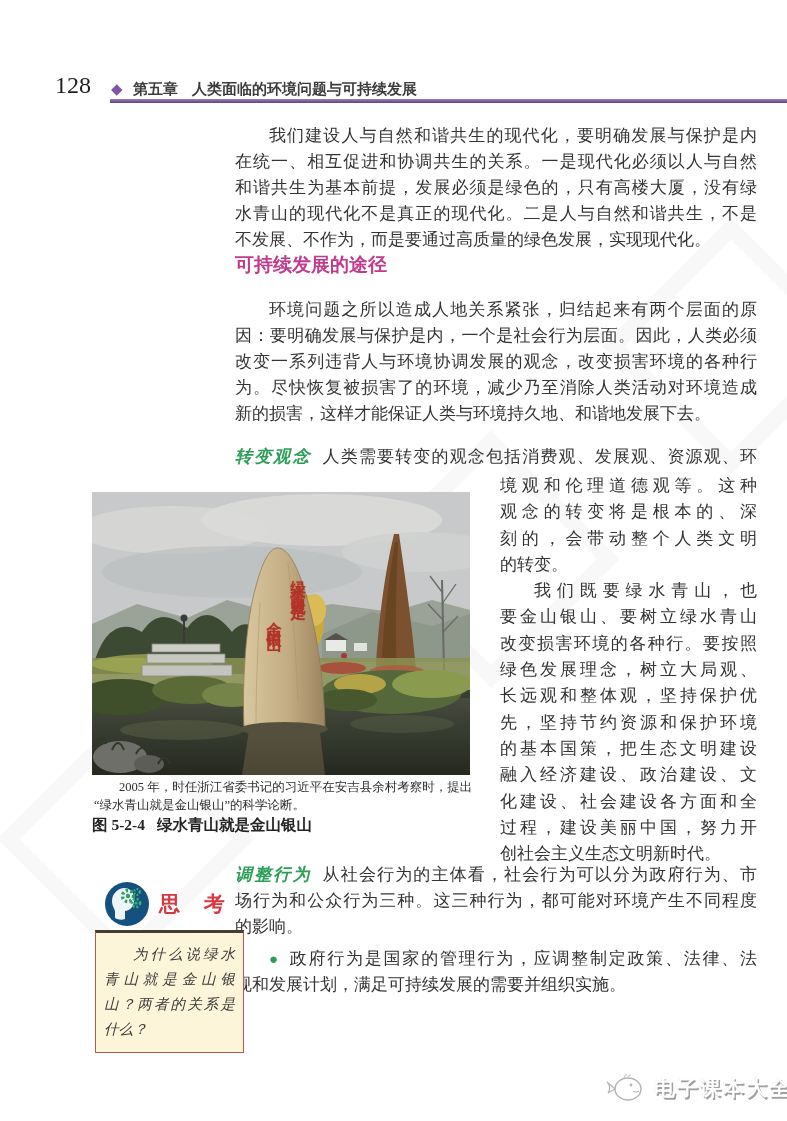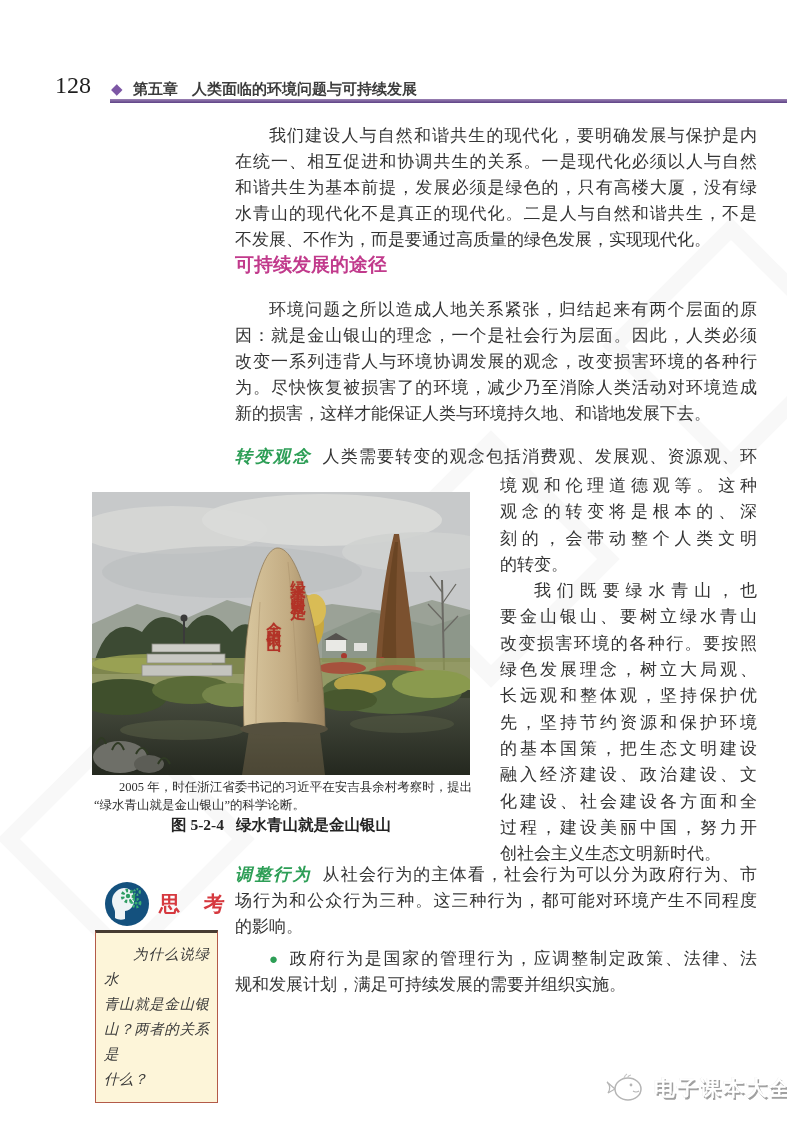--- a/index.html
+++ b/index.html
@@ -22,33 +22,33 @@
   .ind{text-indent:2em;}
   .sechead{position:absolute;left:235px;top:252px;font-size:19px;font-weight:bold;color:#c13a8c;font-family:"Liberation Sans","DejaVu Sans",sans-serif;}
   .greenlbl{color:#2d9e56;font-weight:bold;font-style:italic;margin-right:11px;letter-spacing:1px;}
   
   .photo{position:absolute;left:92px;top:492px;width:378px;height:283px;}
   .photo svg{display:block;}
   .stonetext{position:absolute;writing-mode:vertical-rl;color:#b23327;font-weight:bold;font-size:15px;letter-spacing:5px;font-family:"Liberation Serif",serif;text-shadow:0 0 1px rgba(178,51,39,.6);}
   .st-r{left:196px;top:76px;}
   .st-l{left:172px;top:118px;}
   .caption{position:absolute;left:94px;top:779px;width:388px;font-size:12.5px;line-height:17.5px;color:#2e2e2e;}
-  .figcap{position:absolute;left:92px;top:815px;width:378px;text-align:center;font-size:15.5px;font-weight:bold;color:#242424;}
+  .figcap{position:absolute;left:92px;top:815px;width:378px;text-align:left;font-size:15.5px;font-weight:bold;color:#242424;}
   .figcap .t{margin-left:12px;}
   
   .rightcol{position:absolute;left:500px;top:473px;width:257px;font-size:17px;line-height:26.3px;color:#343434;}
   
   .adjust{position:absolute;left:235px;top:862px;width:522px;font-size:17px;line-height:26px;color:#343434;}
   .bullets .bl1{margin-top:6px;}
   .bullet{color:#2d9e56;font-size:15px;margin-right:10px;}
   
   .think-icon{position:absolute;left:103px;top:880px;}
   .think-title{position:absolute;left:159px;top:890px;font-size:21px;font-weight:bold;color:#d6393f;letter-spacing:9px;font-family:"Liberation Sans","DejaVu Sans",sans-serif;}
   .think-box{
-    position:absolute;left:95px;top:930px;width:123px;box-sizing:border-box;
+    position:absolute;left:95px;top:930px;width:149px;box-sizing:border-box;
     background:#fdf5d9;border:1px solid #b35a48;border-top:3.5px solid #473c32;
     padding:9px 8px 10px 8px;font-size:14.5px;line-height:25px;color:#3a3a3a;
     font-style:italic;font-family:"Liberation Serif",serif;
   }
   
   .brand{position:absolute;left:604px;top:1072px;display:flex;align-items:center;}
   .brand .txt{
     font-size:21px;font-weight:bold;color:#ffffff;margin-left:8px;letter-spacing:2px;
     font-family:"Liberation Sans","DejaVu Sans",sans-serif;
     text-shadow:1.5px 1.5px 0 #a0a0a0, -0.5px -0.5px 0 #ededed;
@@ -75,21 +75,21 @@
     <div class="jl">在统一、相互促进和协调共生的关系。一是现代化必须以人与自然</div>
     <div class="jl">和谐共生为基本前提，发展必须是绿色的，只有高楼大厦，没有绿</div>
     <div class="jl">水青山的现代化不是真正的现代化。二是人与自然和谐共生，不是</div>
     <div class="jl short">不发展、不作为，而是要通过高质量的绿色发展，实现现代化。</div>
   </div>
 
   <div class="sechead">可持续发展的途径</div>
 
   <div class="para" style="top:297px;left:235px;">
     <div class="jl ind">环境问题之所以造成人地关系紧张，归结起来有两个层面的原</div>
-    <div class="jl">因：就是金山银山的理念，一个是社会行为层面。因此，人类必须</div>
+    <div class="jl">因：要明确发展与保护是内，一个是社会行为层面。因此，人类必须</div>
     <div class="jl">改变一系列违背人与环境协调发展的观念，改变损害环境的各种行</div>
     <div class="jl">为。尽快恢复被损害了的环境，减少乃至消除人类活动对环境造成</div>
     <div class="jl short">新的损害，这样才能保证人类与环境持久地、和谐地发展下去。</div>
   </div>
 
   <div class="para jl" style="top:444px;left:235px;">
     <span class="greenlbl">转变观念</span><span>人类需要转变的观念包括消费观、发展观、资源观、环</span>
   </div>
 
   <div class="photo">

